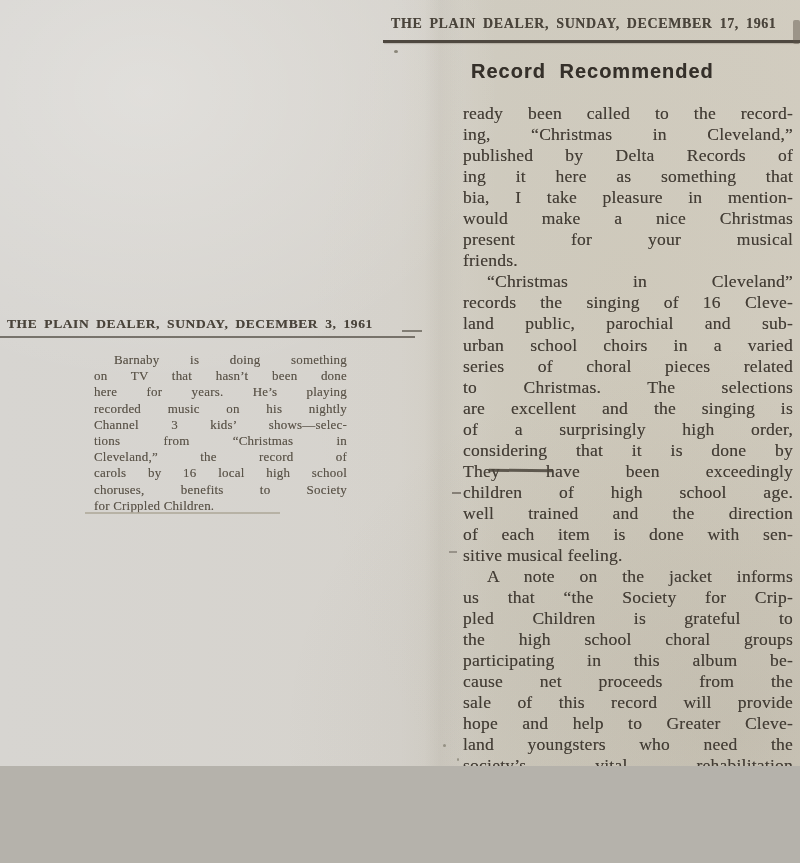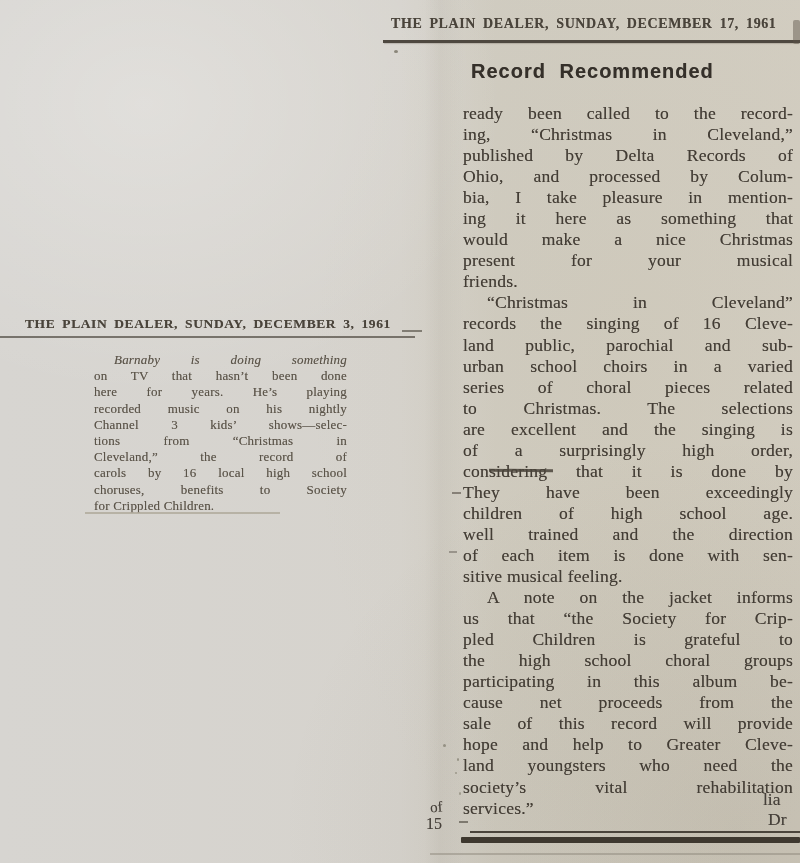--- a/index.html
+++ b/index.html
@@ -1,46 +1,46 @@
 <!DOCTYPE html>
 <html><head>
 <meta charset="utf-8">
 <style>
   html,body{margin:0;padding:0;background:#b5b2ab;}
   .scan{
-    position:relative;width:800px;height:863px;overflow:hidden;
+    position:relative;width:800px;height:766px;overflow:hidden;
     font-family:"Liberation Serif","DejaVu Serif",serif;
     background-color:#d4d1ca;
     background-image:
       linear-gradient(90deg, rgba(255,255,255,0) 53%, rgba(110,100,85,.06) 55%, rgba(110,100,85,0) 58%),
       radial-gradient(ellipse 520px 420px at 18% 12%, rgba(255,255,255,.25), rgba(255,255,255,0) 70%),
       radial-gradient(ellipse 650px 560px at 92% 96%, rgba(96,84,58,.12), rgba(96,84,58,0) 70%),
       radial-gradient(ellipse 420px 700px at 78% 45%, rgba(182,168,132,.10), rgba(182,168,132,0) 75%),
       linear-gradient(90deg, #d7d5d1 0%, #d6d3cd 50%, #d0ccc1 62%, #d2cdc1 100%);
   }
   
   .masthead{
     position:absolute;white-space:nowrap;font-weight:700;color:#4a443b;
     letter-spacing:.6px;word-spacing:3px;
     text-shadow:0 0 .6px rgba(74,68,59,.55);
   }
   #mh-right{top:16px;left:391px;font-size:14px;}
-  #mh-left{top:316px;left:25px;font-size:13.5px;}
+  #mh-left{top:316px;left:7px;font-size:13.5px;}
   .mh-rule{position:absolute;background:#4e4840;}
   #mh-right-rule{top:40px;left:383px;width:417px;height:2.5px;box-shadow:0 2px 1px -1px rgba(78,72,63,.25);}
   #mh-left-rule{top:336px;left:0;width:415px;height:2px;opacity:.7;box-shadow:0 2px 1px -1px rgba(78,72,63,.3);}
   
   .leftbody{position:absolute;left:94px;top:352px;width:253px;}
   .leftbody .line{
     font-size:13px;line-height:16.2px;height:16.2px;
     text-align:justify;text-align-last:justify;
     color:#5b5449;letter-spacing:.2px;
     text-shadow:0 0 .5px rgba(91,84,73,.5);
   }
-  .leftbody .line.indent{padding-left:20px;font-style:italic;}
+  .leftbody .line.indent{padding-left:20px;}
   .leftbody .line.last{text-align-last:left;}
   .leftbody-rule{position:absolute;left:85px;top:512px;width:195px;height:1.5px;background:#b2ab9d;opacity:.85;}
   
   .article{position:absolute;left:463px;top:57px;width:330px;}
   .headline{
     margin:0 0 18px 8px;
     font-family:"Liberation Sans","DejaVu Sans",sans-serif;
     font-weight:700;font-size:20px;line-height:28px;
     letter-spacing:1px;word-spacing:7px;color:#35302a;
     text-shadow:0 0 .6px rgba(53,48,42,.5);
@@ -117,25 +117,24 @@
     <h1 class="headline">Record Recommended</h1>
     <div>
 
 
         <div class="line">ready been called to the record-</div>
 
         <div class="line">ing, “Christmas in Cleveland,”</div>
 
         <div class="line">published by Delta Records of</div>
 
-        <div class="line">Ohio, and processed by Colum-</div>
+
+        <div class="line">ing it here as something that</div>
 
         <div class="line">bia, I take pleasure in mention-</div>
-
-        <div class="line">ing it here as something that</div>
 
         <div class="line">would make a nice Christmas</div>
 
         <div class="line">present for your musical</div>
 
         <div class="line last">friends.</div>
 
         <div class="line indent">“Christmas in Cleveland”</div>
 
         <div class="line">records the singing of 16 Cleve-</div>

